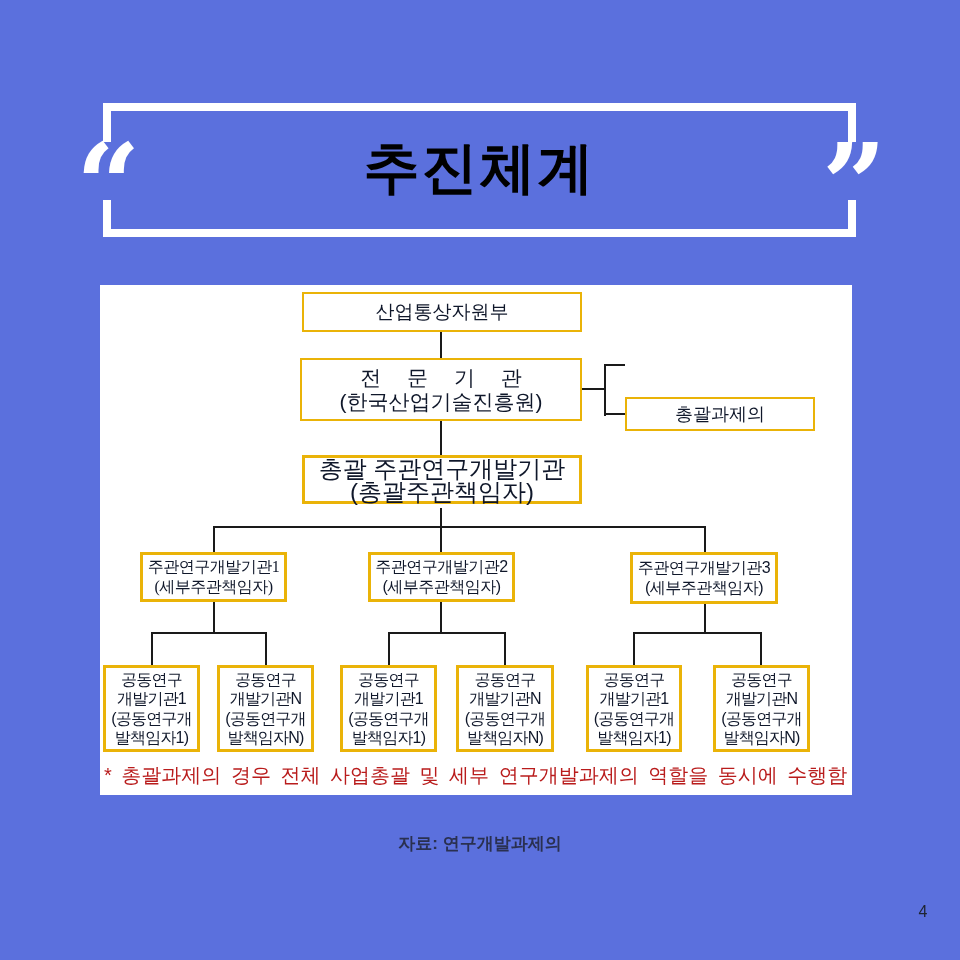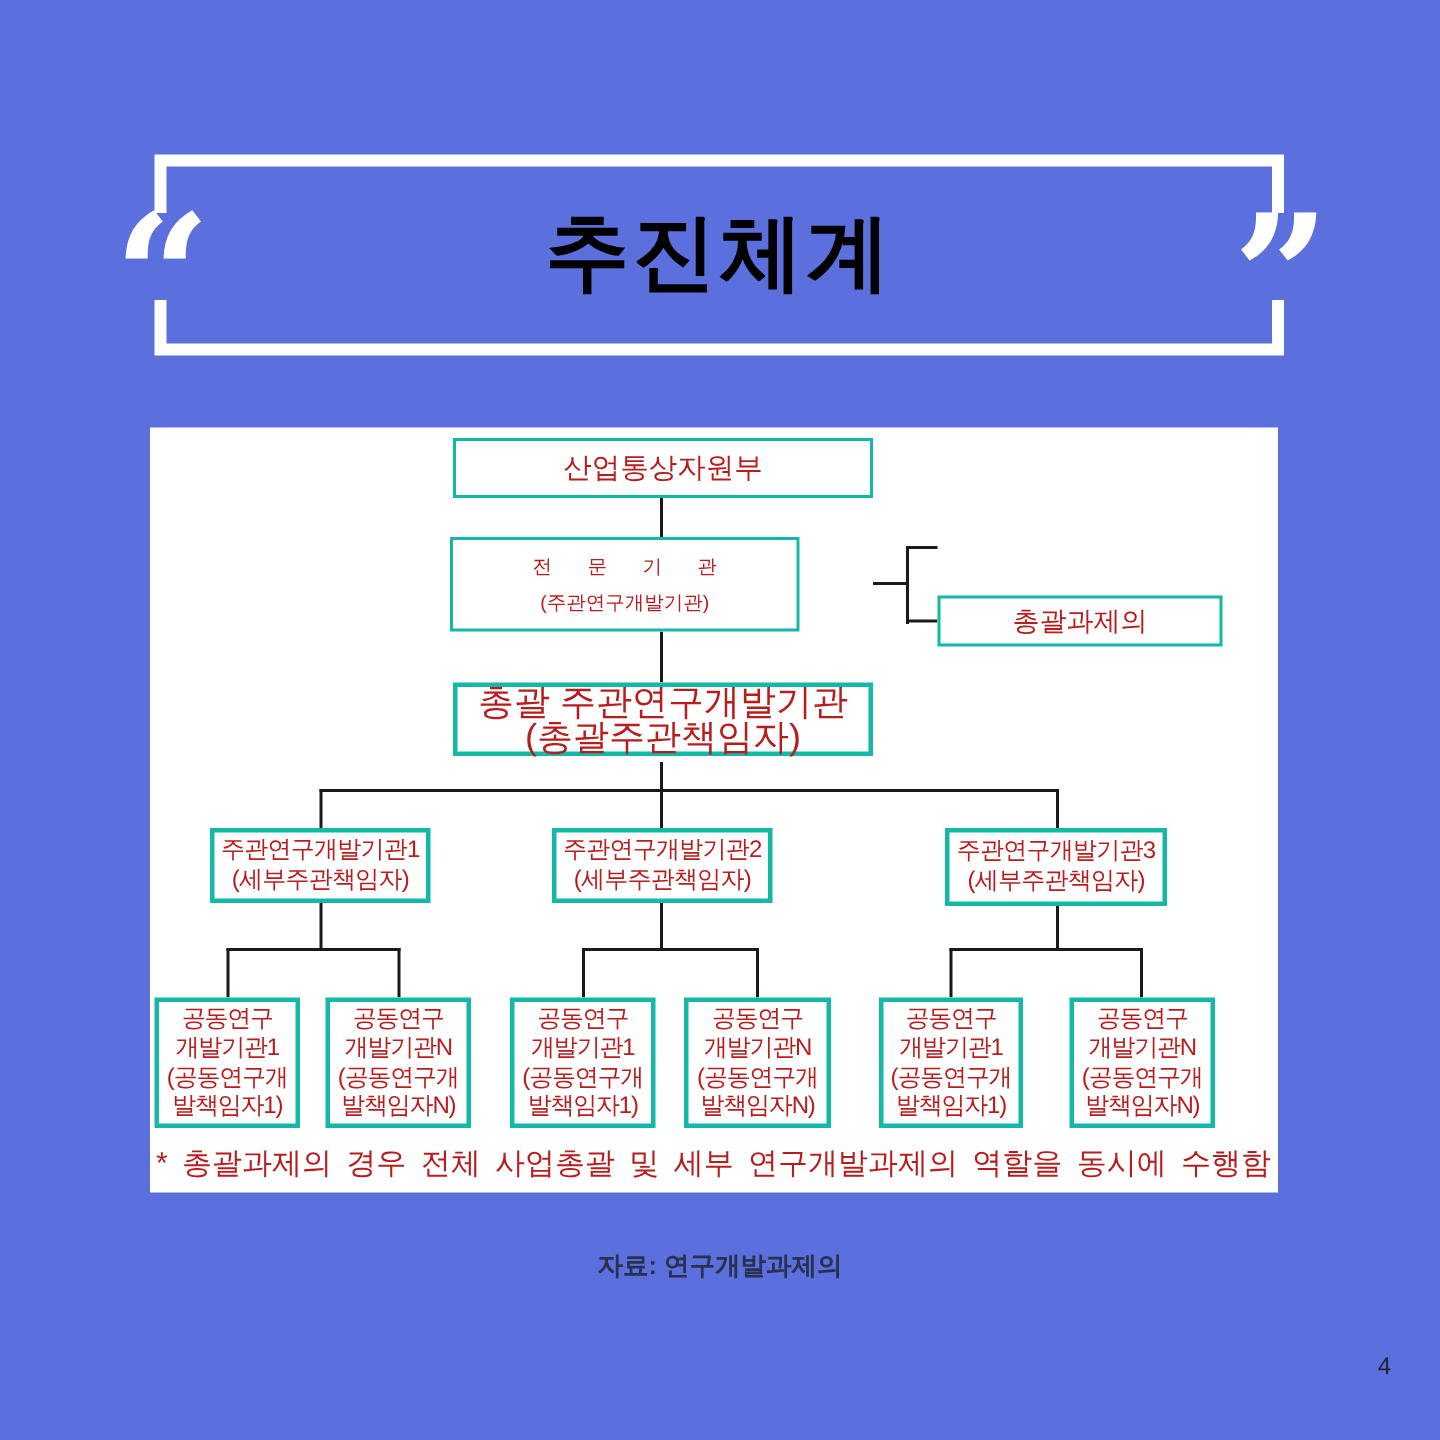--- a/index.html
+++ b/index.html
@@ -30,34 +30,34 @@
     text-align:center;color:#000000;
     font-size:56px;font-weight:900;letter-spacing:2px;
   }
   
   .panel{
     position:absolute;left:100px;top:285px;width:752px;height:510px;
     background:#ffffff;
   }
   .node{
     position:absolute;box-sizing:border-box;background:#ffffff;
-    border:2px solid #14b8a6;color:#b91c1c;
+    border:2px solid #eab308;color:#0f172a;
     display:flex;flex-direction:column;align-items:center;justify-content:center;
     text-align:center;z-index:2;
   }
   .node span{display:block;white-space:nowrap;}
   .bold-border{border-width:3px;}
   .n-ministry{left:202px;top:7px;width:280px;height:40px;font-size:19px;}
-  .n-agency{left:200px;top:73px;width:233px;height:63px;font-size:13px;line-height:24px;}
+  .n-agency{left:200px;top:73px;width:282px;height:63px;font-size:21px;line-height:24px;}
   .n-agency .spread{letter-spacing:10px;margin-right:-10px;}
   .n-committee1{left:525px;top:63px;width:190px;height:34px;font-size:18px;}
   .n-committee2{left:525px;top:112px;width:190px;height:34px;font-size:18px;}
   .n-overall{left:202px;top:170px;width:280px;height:49px;font-size:24px;line-height:23px;}
   .n-lead{width:147px;height:50px;top:267px;font-size:16px;line-height:20px;letter-spacing:-0.5px;}
-  .n-lead1{left:40px;}
+  .n-lead1{left:40px;font-family:Liberation Serif, serif;}
   .n-lead2{left:268px;}
   .n-lead3{left:530px;width:148px;height:52px;}
   .n-joint{width:97px;height:87px;top:380px;font-size:16px;line-height:19.5px;letter-spacing:-0.8px;}
   .n-j1{left:3px;}
   .n-j2{left:117px;}
   .n-j3{left:240px;}
   .n-j4{left:356px;width:98px;}
   .n-j5{left:486px;width:96px;}
   .n-j6{left:613px;}
   .cv,.ch{position:absolute;background:#1a1a1a;z-index:1;}
@@ -88,21 +88,21 @@
 <div class="page-title">추진체계</div>
 
 <div class="panel">
 
   <div class="node n-ministry">
     <span>산업통상자원부</span>
   </div>
 
   <div class="node n-agency">
     <span class="spread">전 문 기 관</span>
-    <span>(주관연구개발기관)</span>
+    <span>(한국산업기술진흥원)</span>
   </div>
 
 
   <div class="node n-committee2">
     <span>총괄과제의</span>
   </div>
 
   <div class="node n-overall bold-border">
     <span>총괄 주관연구개발기관</span>
     <span>(총괄주관책임자)</span>

